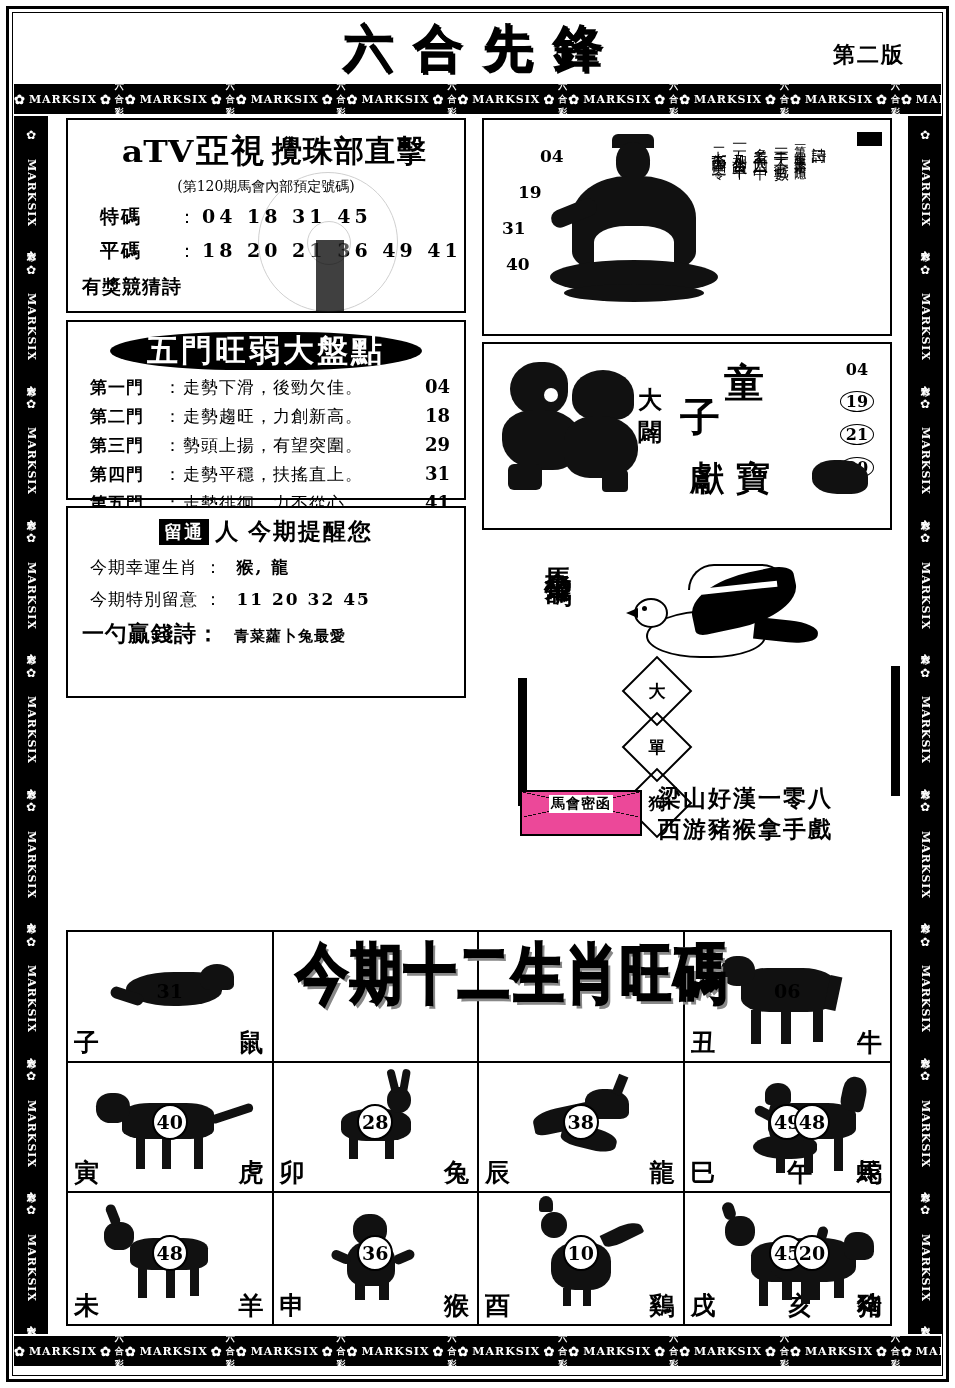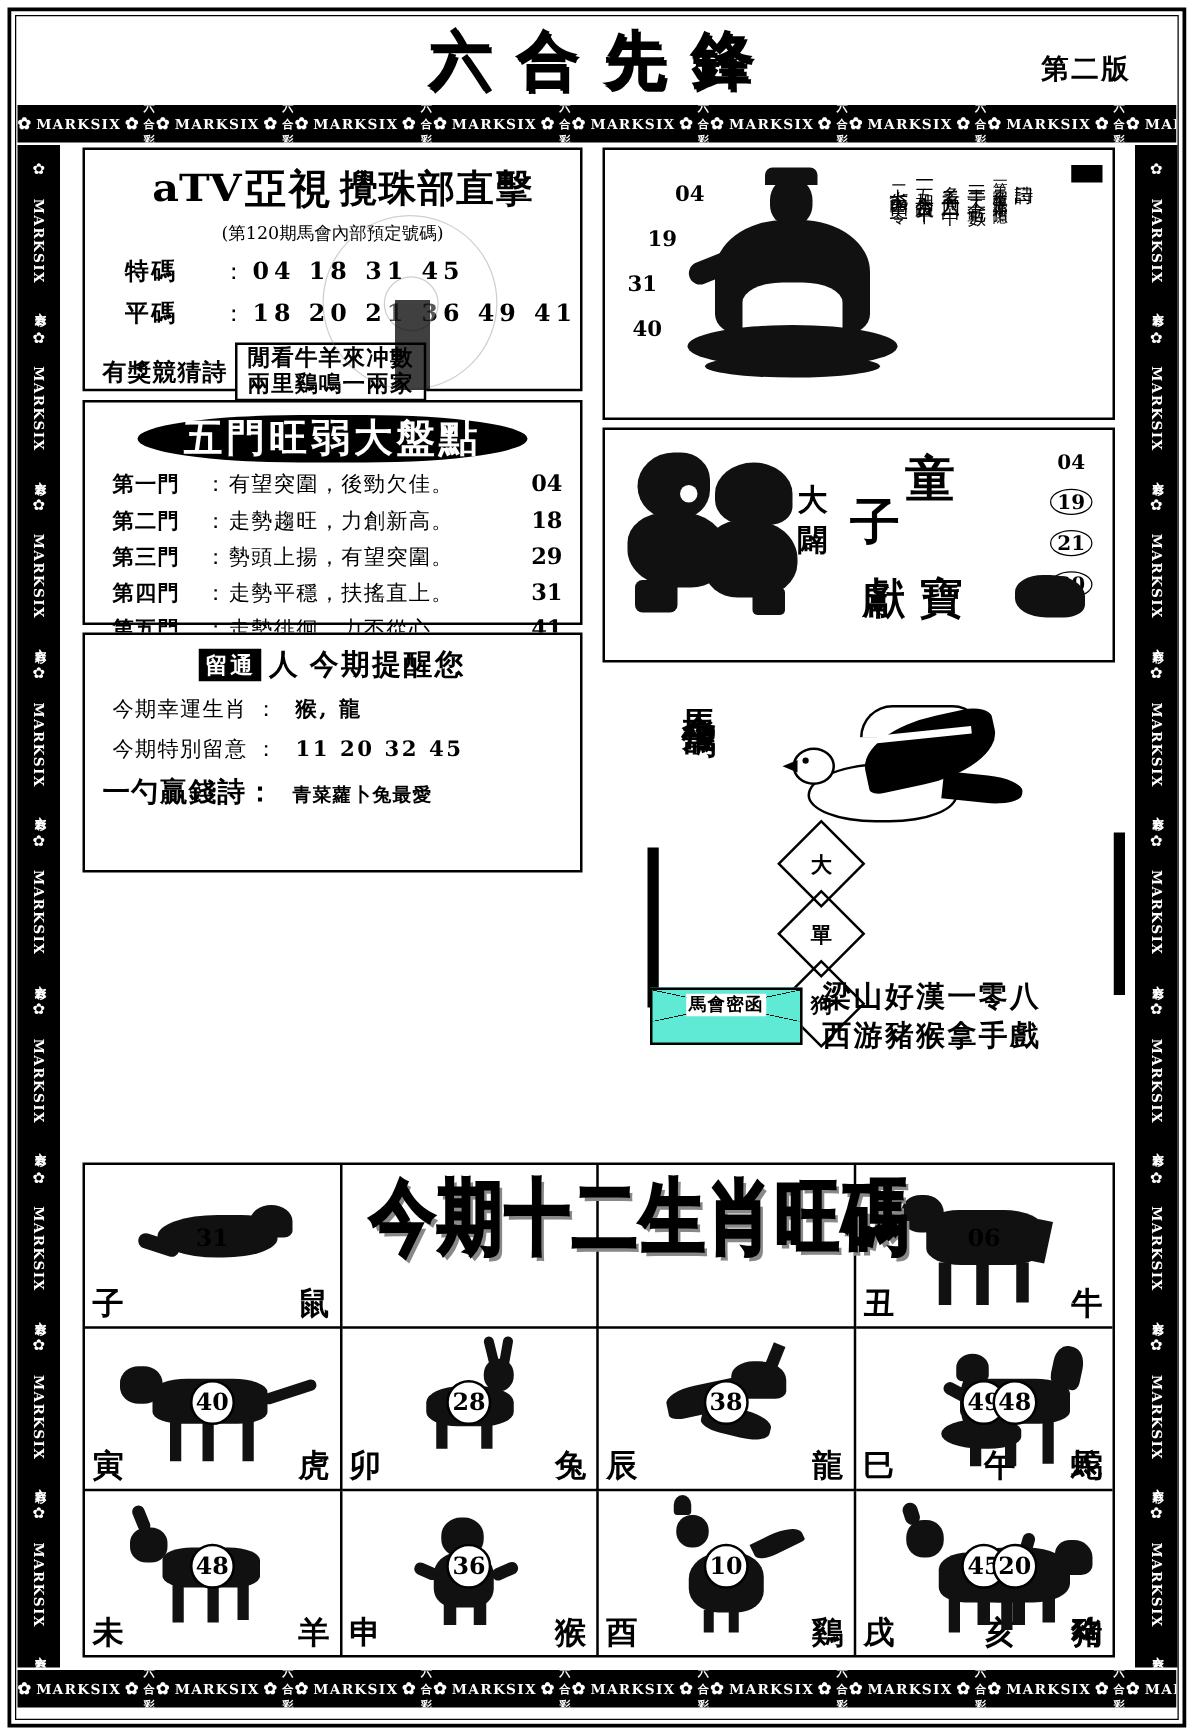--- a/index.html
+++ b/index.html
@@ -382,21 +382,21 @@
     width: 50px; height: 50px; border: 2px solid #000;
     transform: rotate(45deg); margin: 0 auto 6px;
     display: flex; align-items: center; justify-content: center;
   }
   .dia span {
     transform: rotate(-45deg);
     font-family: "DejaVu Serif", serif; font-size: 17px; font-weight: bold;
   }
   .envelope {
     position: absolute; left: 38px; top: 252px; width: 122px; height: 46px;
-    border: 2px solid #000; background: #5eead4;
+    border: 2px solid #000; background: #ec4899;
     display: flex; align-items: flex-start; justify-content: center;
     padding-top: 3px;
   }
   .envelope::after {
     content: ""; position: absolute; left: 0; top: 0; width: 100%; height: 100%;
     border-top: none;
     background:
       linear-gradient(to bottom right, transparent 49.3%, #000 49.3%, #000 50.7%, transparent 50.7%) no-repeat,
       linear-gradient(to bottom left, transparent 49.3%, #000 49.3%, #000 50.7%, transparent 50.7%) no-repeat;
     background-size: 100% 60%, 100% 60%;
@@ -667,34 +667,30 @@
         <span class="colon">：</span>
         <span class="nums">04 18 31 45</span>
       </div>
       <div class="atv-row">
         <span class="lbl">平碼</span>
         <span class="colon">：</span>
         <span class="nums">18 20 21 36 49 41</span>
       </div>
       <div class="atv-poem-row">
         <span class="atv-poem-label">有獎競猜詩</span>
-        <span class="atv-poem-box">
-          <span>閒看牛羊來冲數</span><br>
-          <span>兩里鷄鳴一兩家</span>
-        </span>
       </div>
     </div>
 
     <div class="box" id="gates-box">
       <div class="gates-banner">五門旺弱大盤點</div>
       <div id="gates-rows">
           <div class="gate-line">
             <span class="g-name">第一門</span>
             <span class="g-colon">：</span>
-            <span class="g-text">有望突圍，後勁欠佳。</span>
+            <span class="g-text">走勢下滑，後勁欠佳。</span>
             <span class="g-num">04</span>
           </div>
           <div class="gate-line">
             <span class="g-name">第二門</span>
             <span class="g-colon">：</span>
             <span class="g-text">走勢趨旺，力創新高。</span>
             <span class="g-num">18</span>
           </div>
           <div class="gate-line">
             <span class="g-name">第三門</span>

